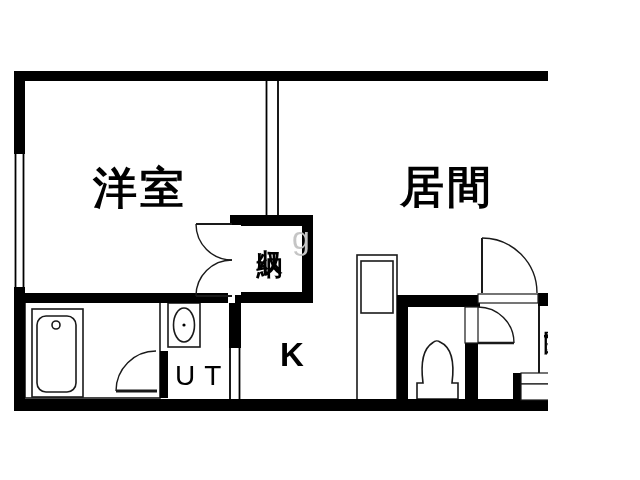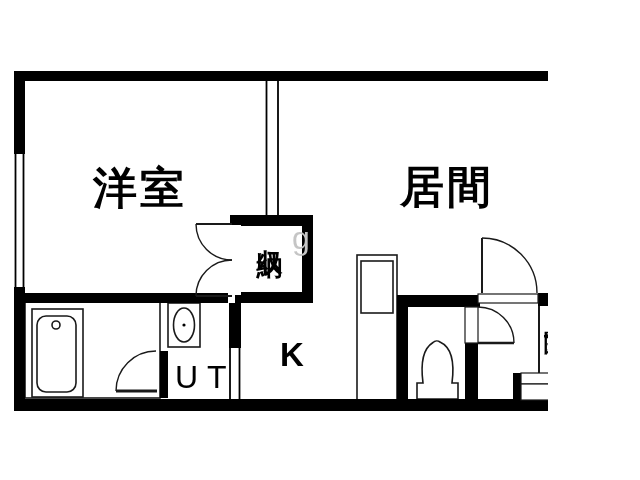--- a/index.html
+++ b/index.html
@@ -9,21 +9,21 @@
   }
   .plan svg{position:absolute;left:0;top:0;}
   .lbl{position:absolute;color:#000;white-space:pre;line-height:1.04;}
   .lbl-yoshitsu{left:93px;top:165px;font-size:44px;font-weight:600;letter-spacing:3px;}
   .lbl-ima{left:400px;top:164px;font-size:44px;font-weight:600;letter-spacing:3px;}
   .lbl-shuno{left:256px;top:229px;font-size:26px;font-weight:600;
     writing-mode:vertical-rl;text-orientation:upright;letter-spacing:3px;}
   .lbl-genkan{left:543px;top:310px;font-size:24px;font-weight:600;
     writing-mode:vertical-rl;text-orientation:upright;letter-spacing:2px;}
   .lbl-k{left:280px;top:338px;font-size:33px;font-weight:600;}
-  .lbl-ut{left:175px;top:361px;font-size:32px;font-weight:500;letter-spacing:9px;}
+  .lbl-ut{left:175px;top:361px;font-size:28px;font-weight:500;letter-spacing:9px;}
   .lbl-watermark{left:292px;top:222px;font-size:32px;font-weight:500;color:#c5c5c5;}
 </style>
 </head>
 <body>
 
 <div class="plan">
   <svg width="640" height="480" viewBox="0 0 640 480">
 
     <g stroke="#1a1a1a" stroke-width="1.6" fill="#ffffff">
 

